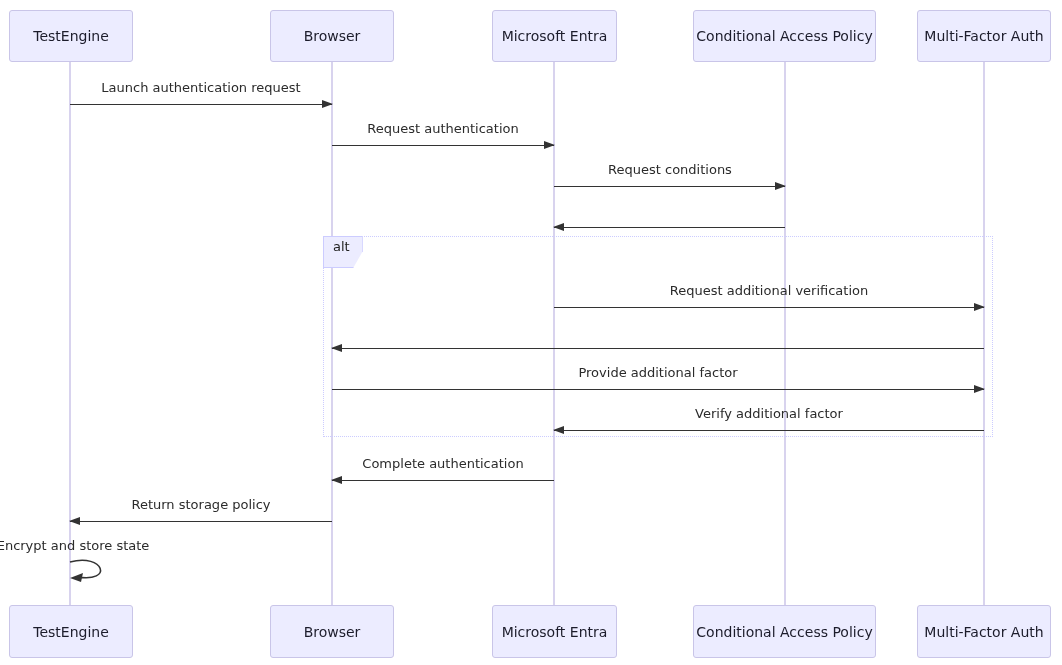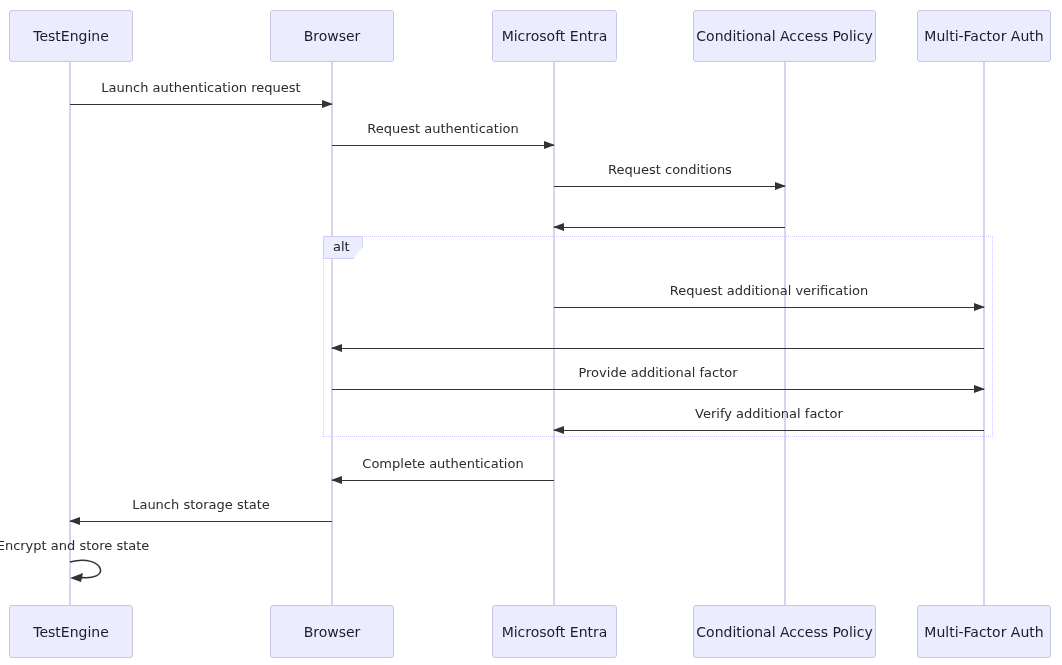--- a/index.html
+++ b/index.html
@@ -22,21 +22,21 @@
   .msg-arrow::after {
     content:""; position:absolute; top:-5px; width:0; height:0;
     border-top:4.5px solid transparent; border-bottom:4.5px solid transparent;
   }
   .msg-arrow.dir-right::after { right:-1px; border-left:11px solid var(--arrow,#333); }
   .msg-arrow.dir-left::after  { left:-1px;  border-right:11px solid var(--arrow,#333); }
   .alt-frame { position:absolute; box-sizing:border-box; border:1px dotted var(--frame-border,#ccccff); }
   .alt-label {
     position:absolute; box-sizing:border-box; background:var(--actor-fill,#ECECFF);
     border:1px solid var(--frame-border,#ccccff);
-    padding:2px 12px 4px 9px; font-size:13px; line-height:15px; color:#222;
+    padding:2px 12px 13px 9px; font-size:13px; line-height:15px; color:#222;
     clip-path:polygon(0 0,100% 0,100% 48%,76% 100%,0 100%);
   }
   .alt-cond { position:absolute; width:300px; text-align:center; font-size:13.5px; line-height:16px; color:#151515; white-space:nowrap; }
   .self-loop { position:absolute; overflow:visible; }
 </style>
 </head>
 <body>
 
 <div class="canvas">
 
@@ -73,21 +73,21 @@
 
   <div class="msg-label" style="left:508px; top:365px">Provide additional factor</div>
   <div class="msg-arrow dir-right" style="left:332px; top:389px; width:652px"></div>
 
   <div class="msg-label" style="left:619px; top:406px">Verify additional factor</div>
   <div class="msg-arrow dir-left" style="left:554px; top:430px; width:430px"></div>
 
   <div class="msg-label" style="left:293px; top:456px">Complete authentication</div>
   <div class="msg-arrow dir-left" style="left:332px; top:480px; width:222px"></div>
 
-  <div class="msg-label" style="left:51px;  top:497px">Launch storage state</div>
+  <div class="msg-label" style="left:51px;  top:497px">Return storage policy</div>
   <div class="msg-arrow dir-left" style="left:70px;  top:521px; width:262px"></div>
 
   <div class="msg-label" style="left:-77px; top:538px">Encrypt and store state</div>
   <svg class="self-loop" style="left:70px; top:556px" width="52" height="30" viewBox="0 0 52 30">
     <path d="M 0 6 C 34 -3, 44 27, 7 21" fill="none" stroke="#333333" stroke-width="1.5"></path>
     <polygon points="0,22 13,17 11,26" fill="#333333"></polygon>
   </svg>
 
   <div class="actor" style="left:9px;   top:605px; width:124px; height:53px">TestEngine</div>
   <div class="actor" style="left:270px; top:605px; width:124px; height:53px">Browser</div>

